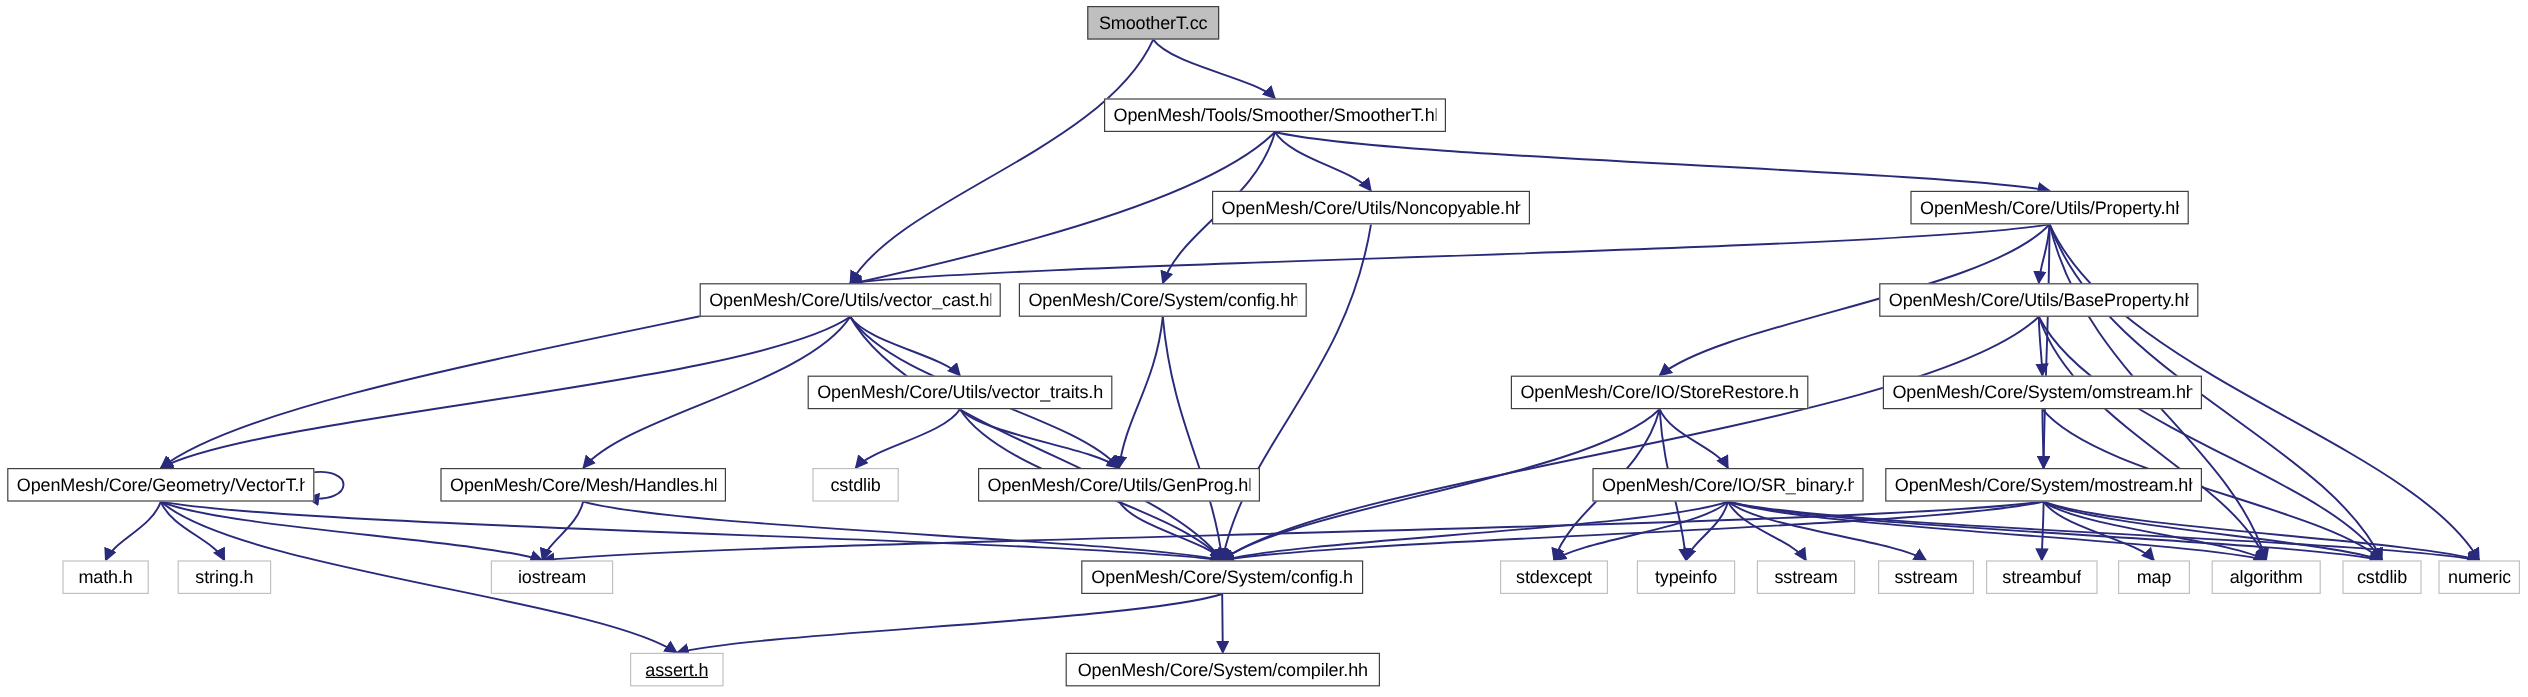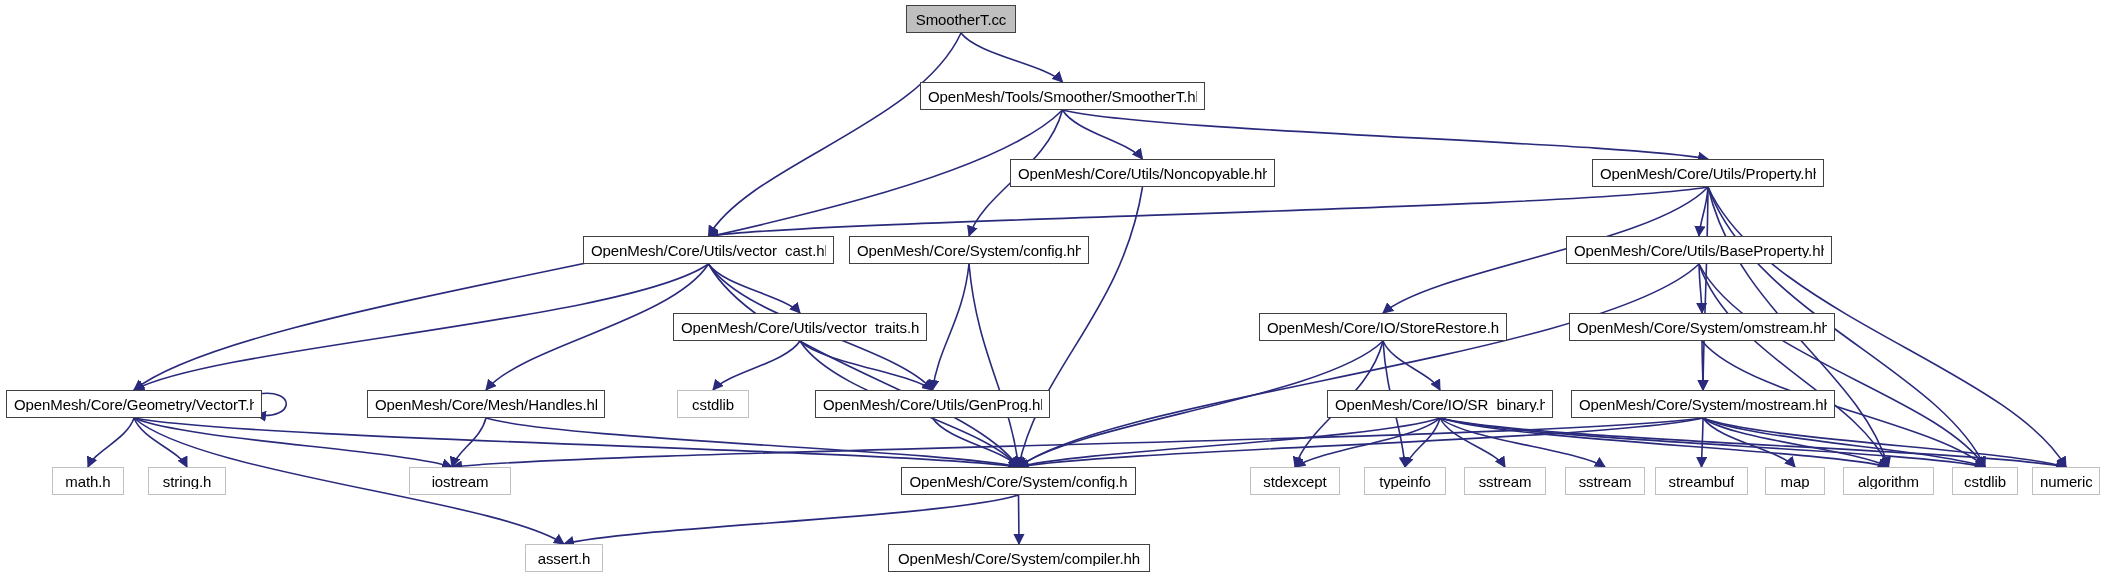--- a/index.html
+++ b/index.html
@@ -210,20 +210,20 @@
       </div>
       <div class="node external" style="left: 1843px; top: 467px; width: 91px; height: 28px;">
         <span class="node-label">algorithm</span>
       </div>
       <div class="node external" style="left: 1952px; top: 467px; width: 66px; height: 28px;">
         <span class="node-label">cstdlib</span>
       </div>
       <div class="node external" style="left: 2032px; top: 467px; width: 68px; height: 28px;">
         <span class="node-label">numeric</span>
       </div>
-      <div class="node external" style="left: 525px; top: 544px; width: 78px; height: 28px;">
+      <div class="node external" style="left: 525px; top: 544px; width: 78px; height: 28px; text-decoration: underline;">
         <span class="node-label">assert.h</span>
       </div>
       <div class="node internal" style="left: 888px; top: 544px; width: 262px; height: 28px;">
         <span class="node-label">OpenMesh/Core/System/compiler.hh</span>
       </div>
     </div>
 </div>
 
 </body></html>

